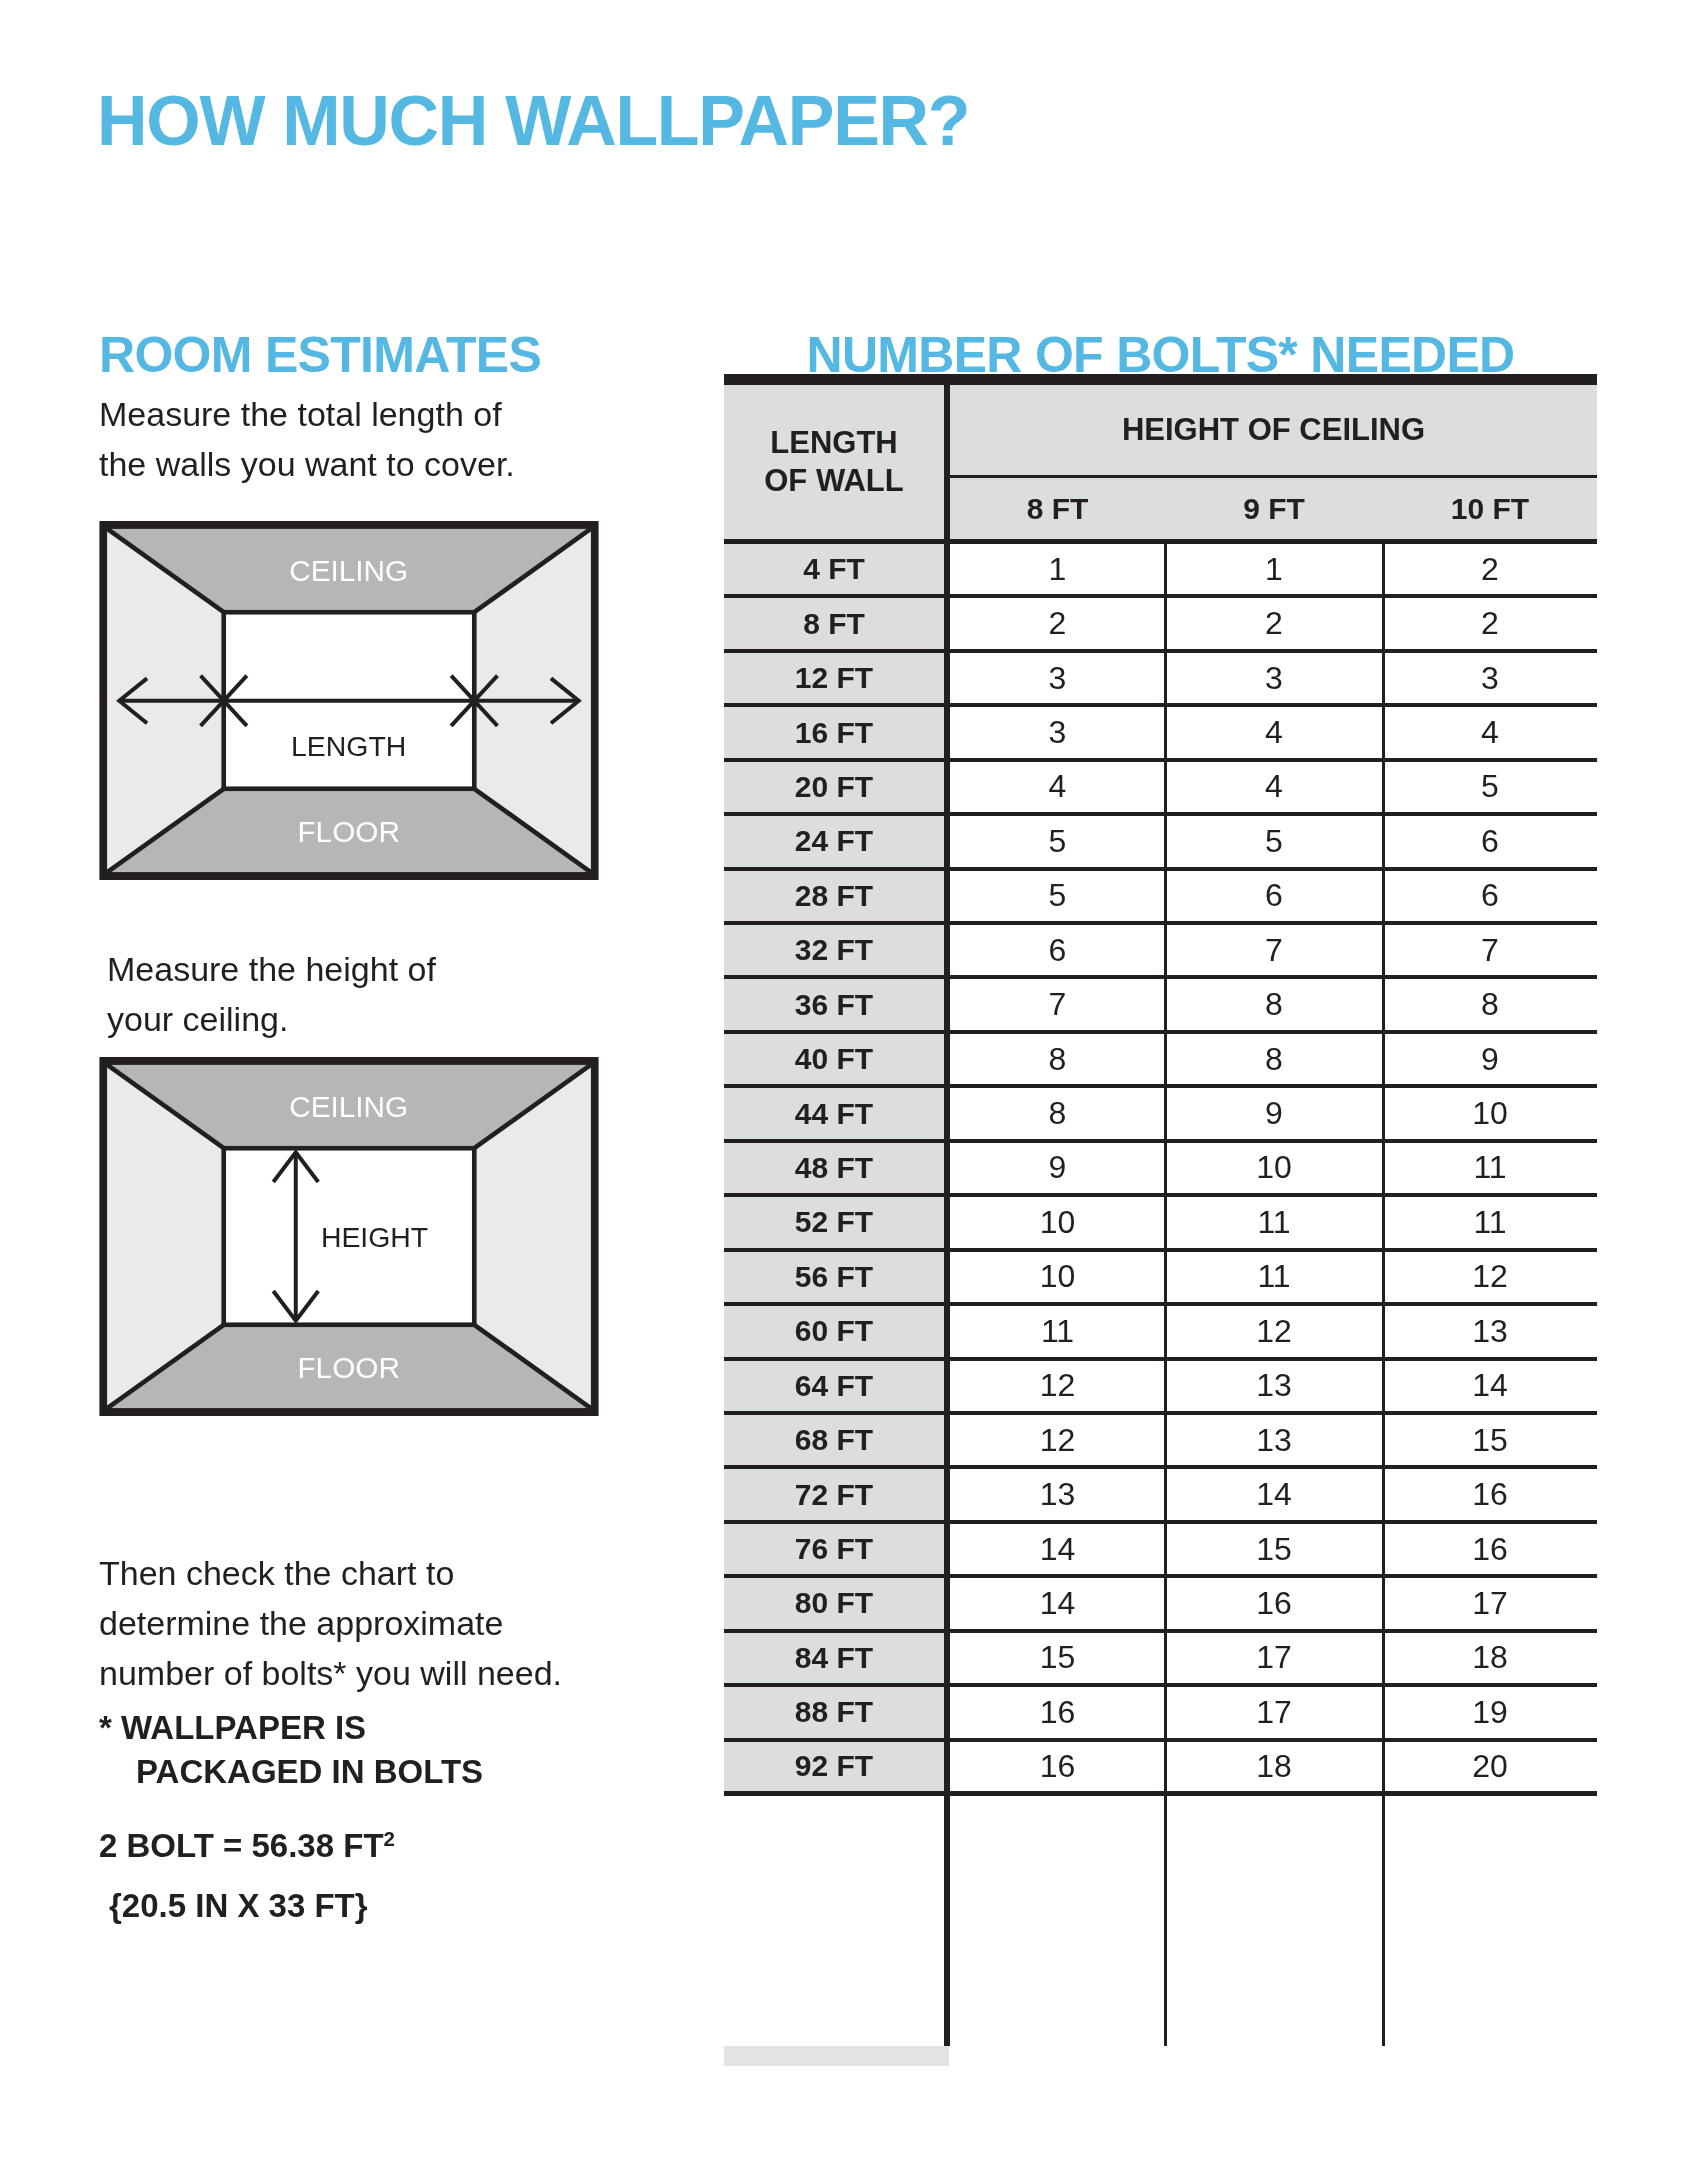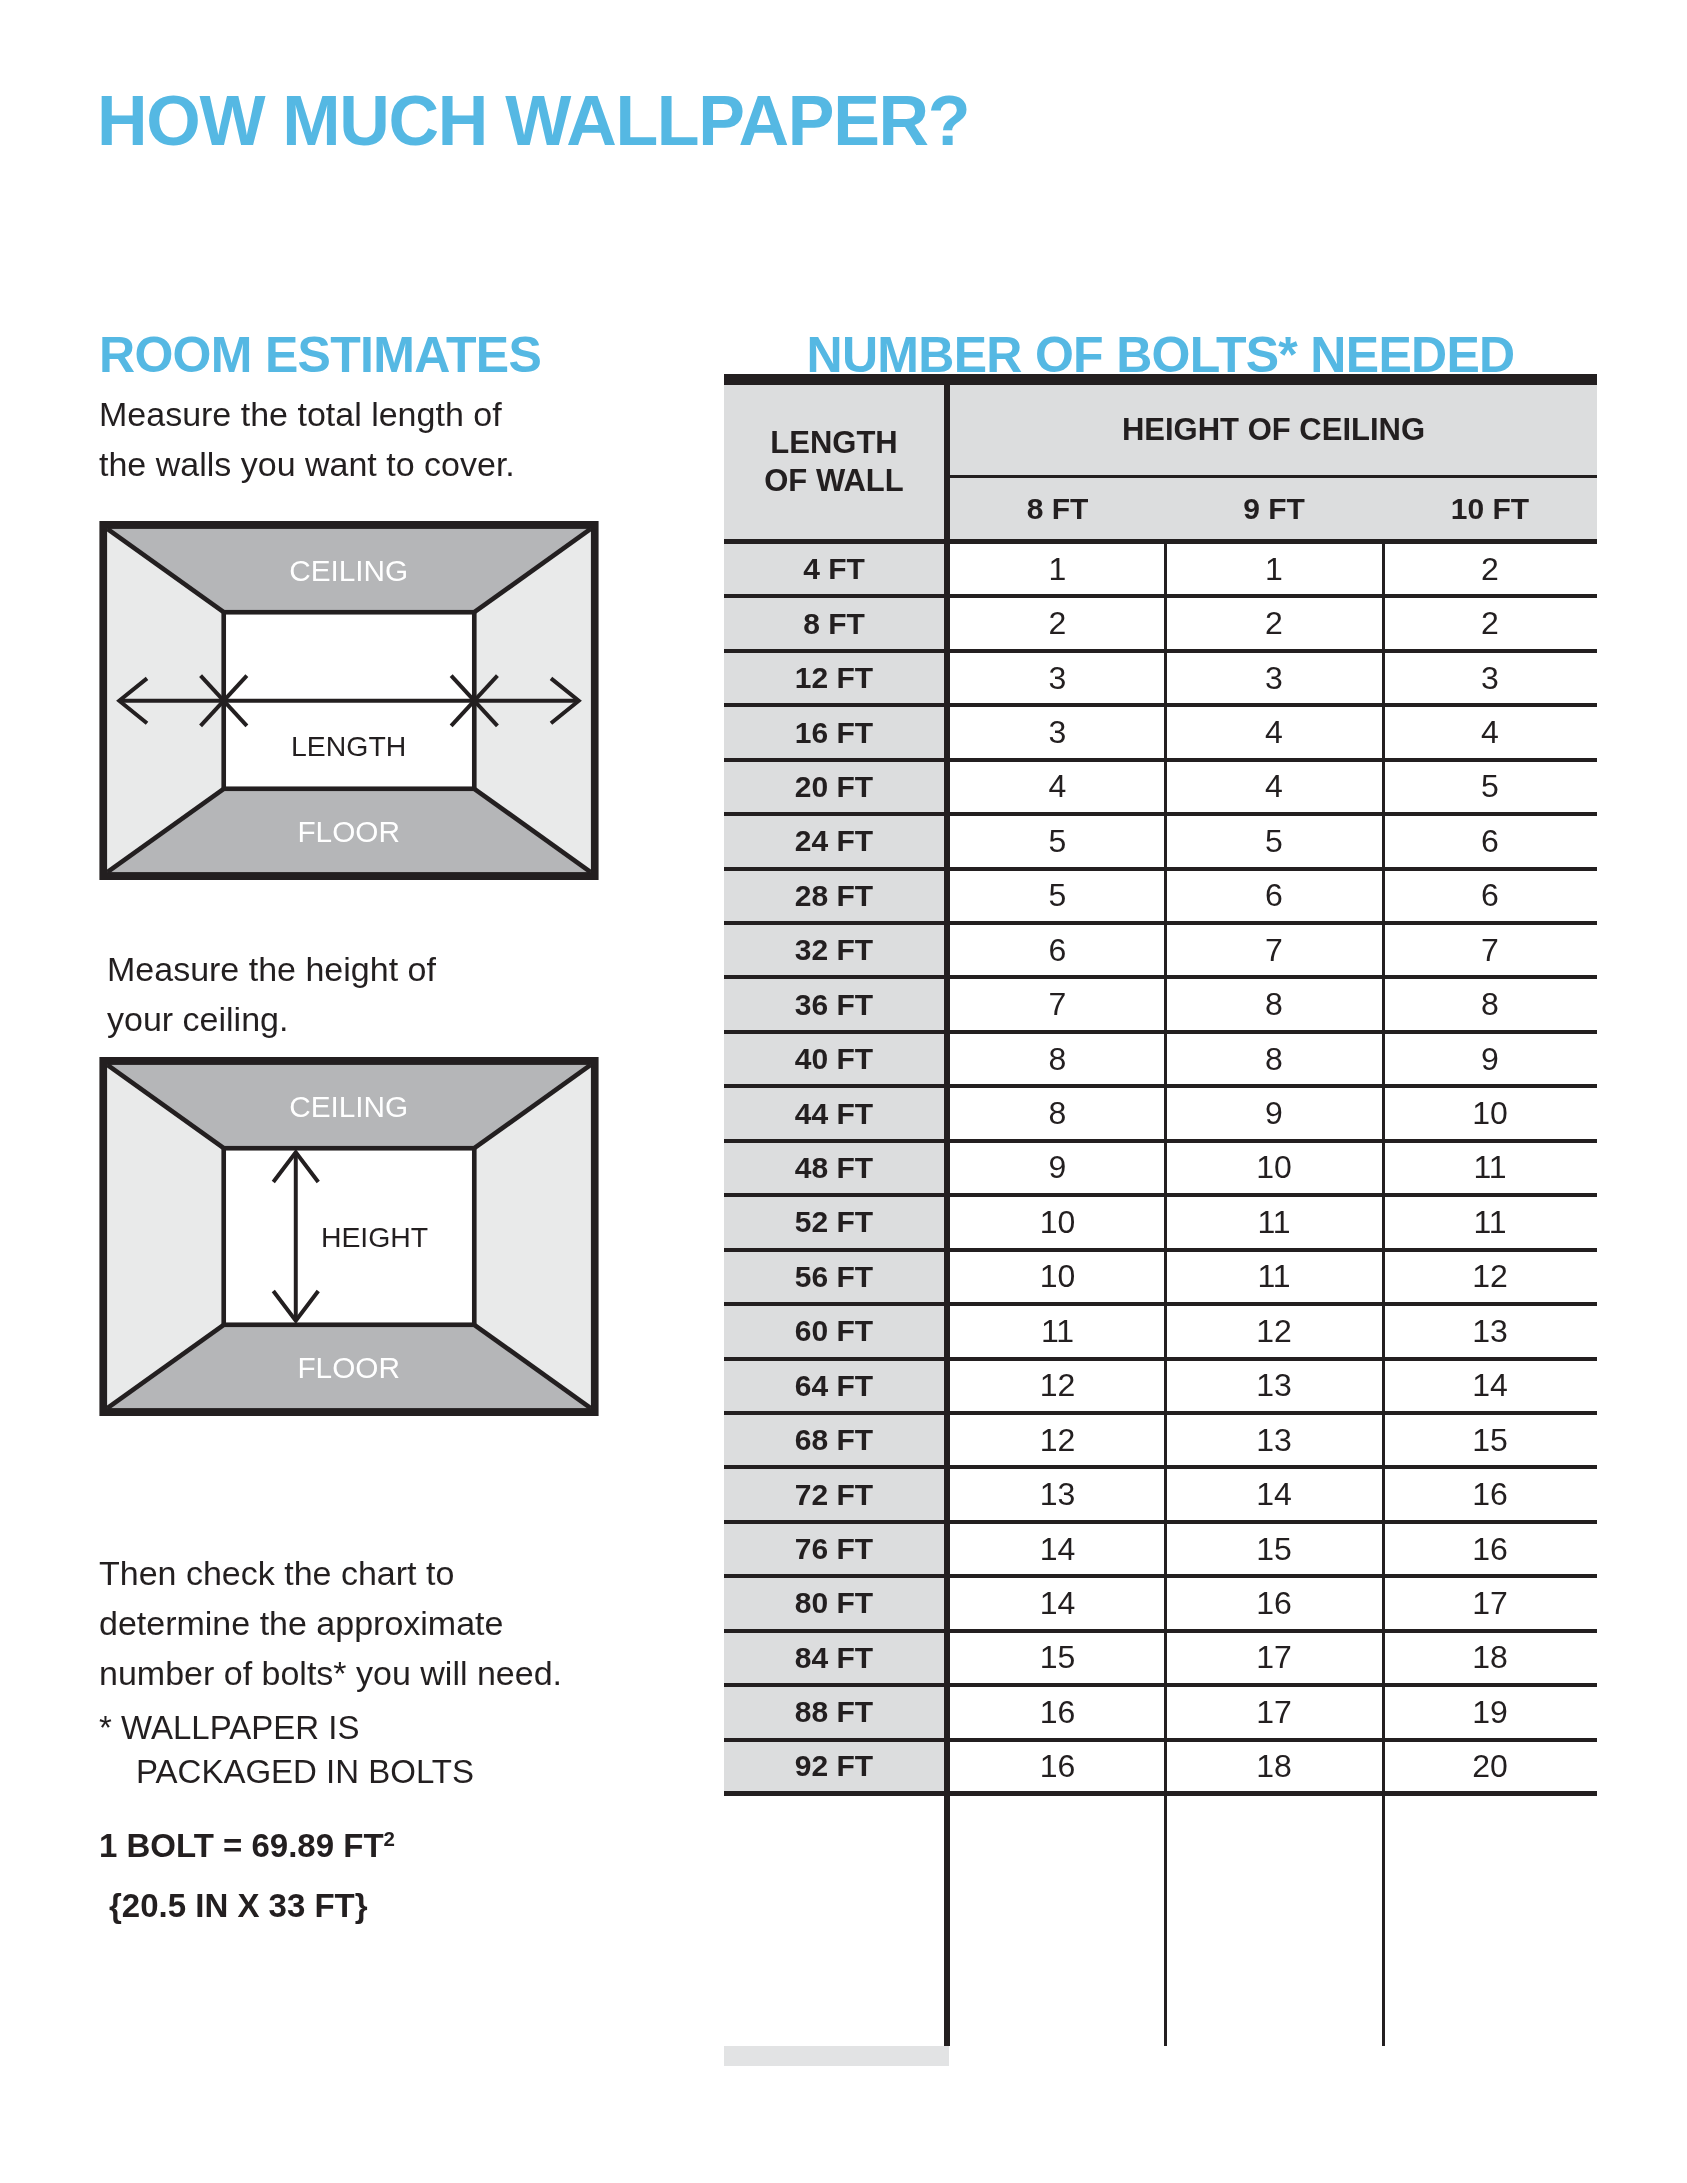--- a/index.html
+++ b/index.html
@@ -26,21 +26,21 @@
   .left-heading{left:99px;top:326px;}
   .table-heading{left:724px;top:326px;width:873px;text-align:center;}
   .para{left:99px;font-size:34px;line-height:50px;}
   .para .line{display:block;}
   .para1{top:389px;}
   .para2{top:944px;margin-left:8px;}
   .para3{top:1548px;}
   .diagram{left:99px;width:500px;height:359px;}
   .diagram1{top:521px;}
   .diagram2{top:1057px;}
-  .footnote{left:99px;top:1706px;font-size:33px;font-weight:400;line-height:44px;}
+  .footnote{left:99px;top:1706px;font-size:33px;font-weight:700;line-height:44px;}
   .footnote .indent{margin-left:37px;}
   .bolt-eq{left:99px;top:1827px;font-size:33px;font-weight:700;}
   .bolt-eq .sup{font-size:20.5px;vertical-align:10.6px;}
   .bolt-dim{left:109px;top:1887px;font-size:33px;font-weight:700;}
 
   
   .tbl{left:724px;top:374px;width:873px;height:1692px;}
   .topbar{position:absolute;left:0;top:0;width:873px;height:11.2px;background:var(--ink);}
   .thead{
     position:absolute;left:0;top:11.2px;width:873px;height:159px;background:var(--cellgray);
@@ -160,21 +160,21 @@
     <span class="line">determine the approximate</span>
     <span class="line">number of bolts* you will need.</span>
   </div>
 
   <div class="abs footnote">
     <div>* WALLPAPER IS</div>
     <div class="indent">PACKAGED IN BOLTS</div>
   </div>
 
   <div class="abs bolt-eq">
-    <span>1 BOLT = 69.89 FT</span><span class="sup">2</span>
+    <span>2 BOLT = 56.38 FT</span><span class="sup">2</span>
   </div>
   <div class="abs bolt-dim">{20.5 IN X 33 FT}</div>
 
   <div class="abs section-heading table-heading">NUMBER OF BOLTS* NEEDED</div>
 
   <div class="abs tbl">
     <div class="topbar"></div>
     <div class="thead">
       <div class="lenwall">
         <span>LENGTH</span>

